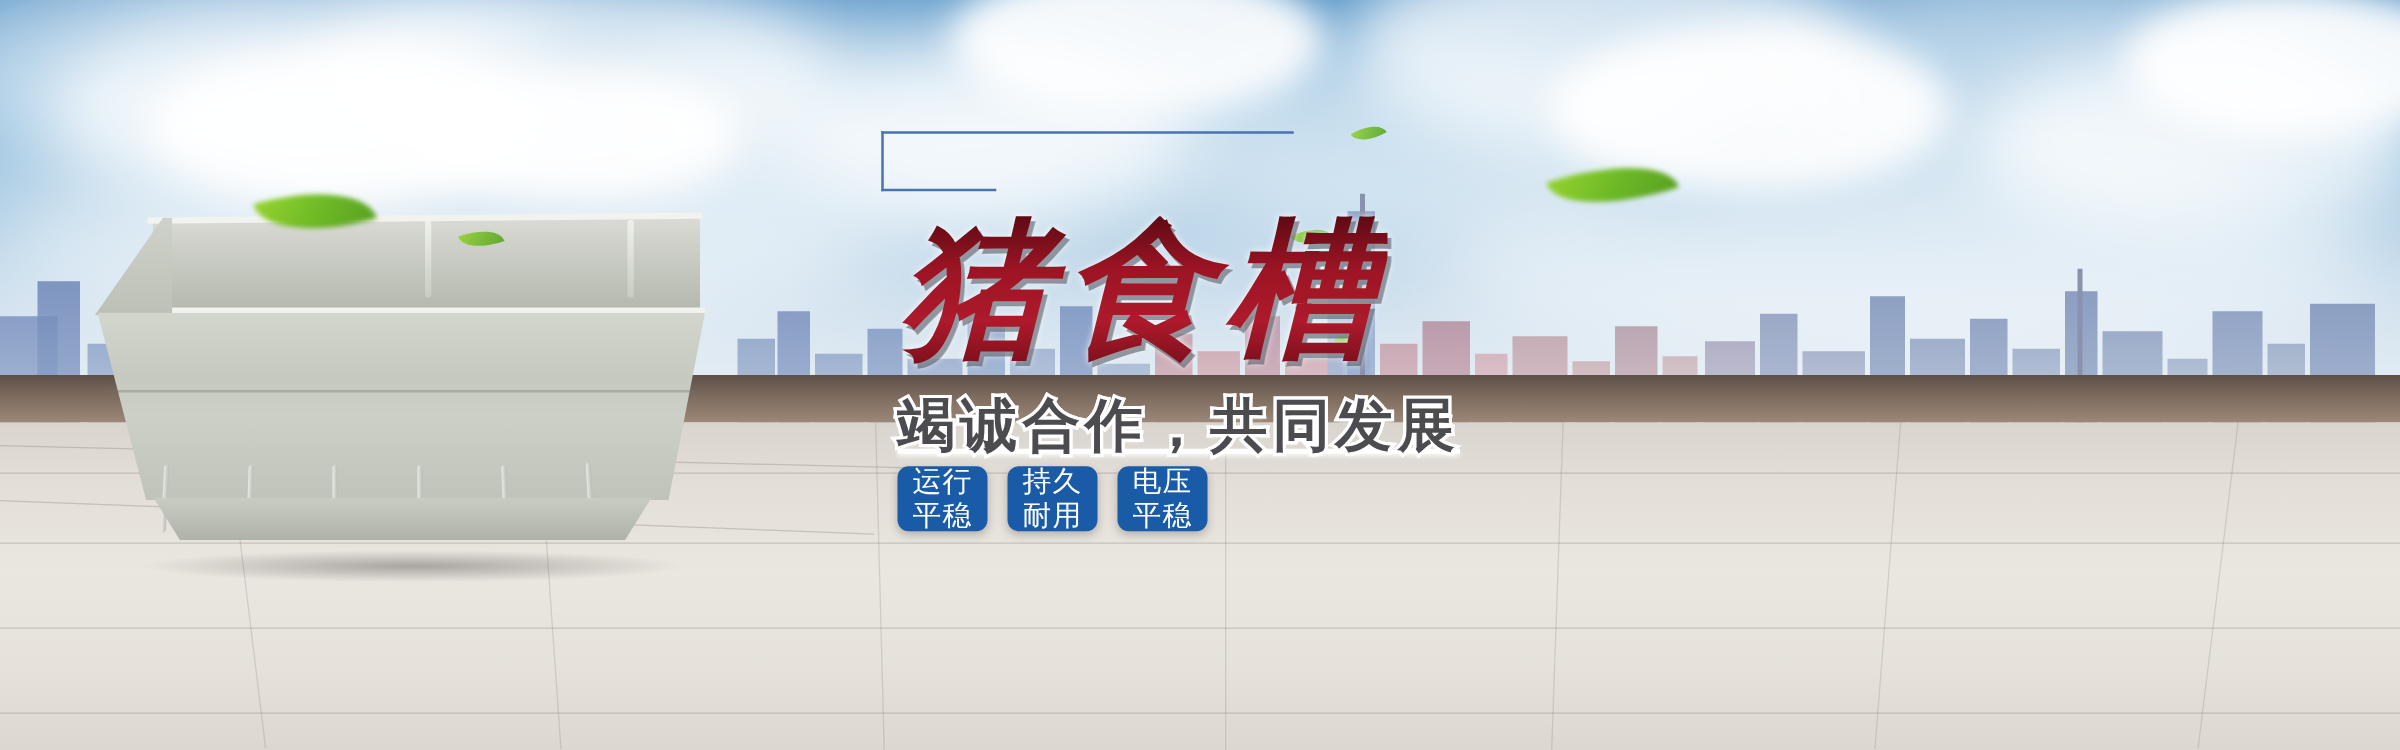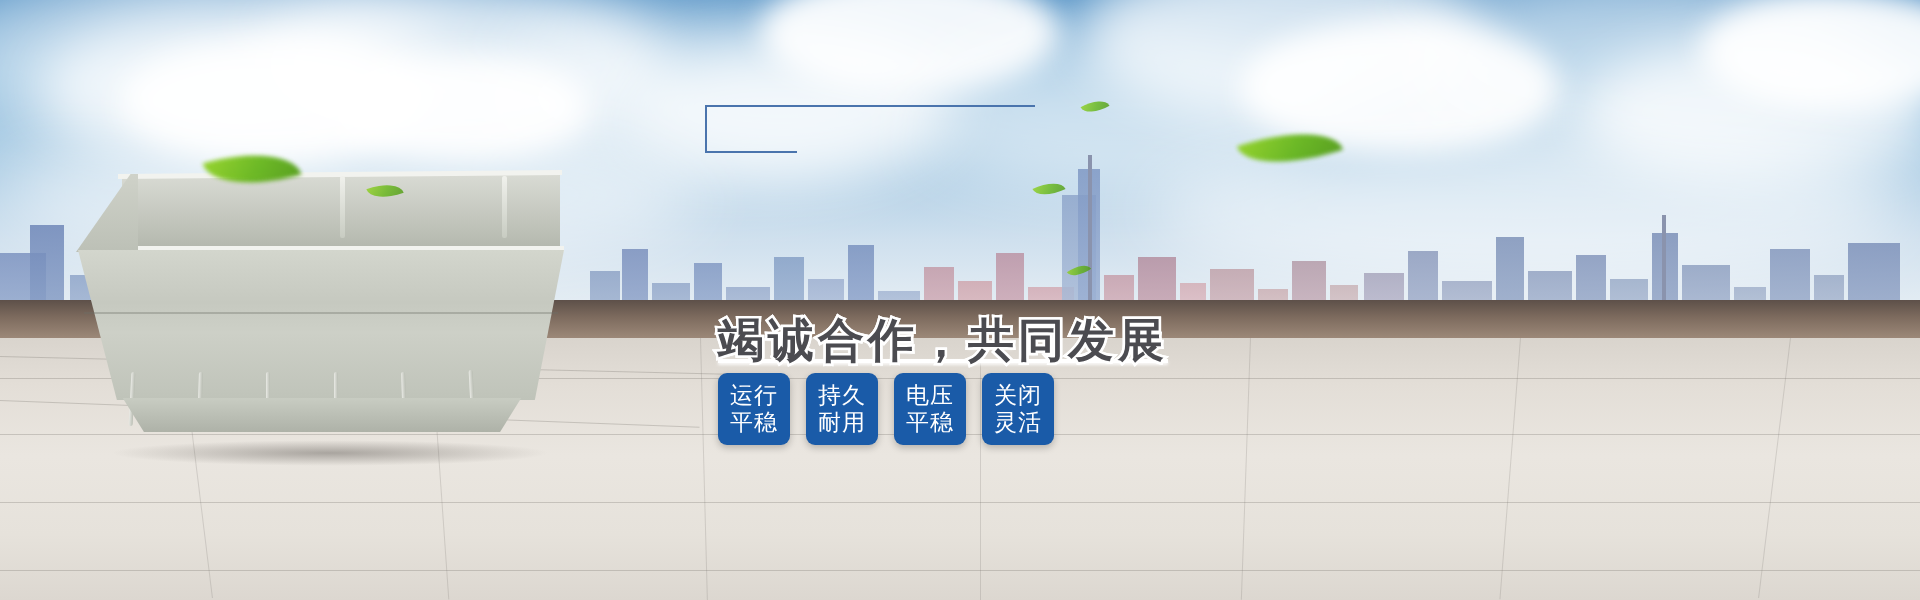--- a/index.html
+++ b/index.html
@@ -77,21 +77,21 @@
     position:absolute; left:18px; top:215px; white-space:nowrap;
     font-family:"Liberation Sans", sans-serif; font-weight:bold;
     font-size:46px; letter-spacing:4px; color:#4b4b50;
     -webkit-text-stroke:5px #ffffff; paint-order:stroke fill;
     text-shadow:0 2px 3px rgba(255,255,255,.85);
   }
 
   
   #badges { position:absolute; left:18px; top:278px; display:flex; gap:16px; }
   .badge {
-    width:72px; height:72px; border-radius:9px;
+    width:72px; height:52px; border-radius:9px;
     display:flex; flex-direction:column; align-items:center; justify-content:center;
     color:#ffffff; font-size:23px; line-height:1.18; letter-spacing:1px;
     font-family:"Liberation Sans", sans-serif;
     box-shadow:0 3px 7px rgba(0,0,0,.22);
   }
   .badge span { display:block; white-space:nowrap; }
 </style>
 </head>
 <body>
 
@@ -220,36 +220,33 @@
 
   <div id="textblock">
 
     <div id="company-frame">
       <div class="fr-top" style="background: rgb(74, 116, 173);"></div>
       <div class="fr-left" style="background: rgb(74, 116, 173);"></div>
       <div class="fr-bot" style="background: rgb(74, 116, 173);"></div>
     </div>
 
 
+    <div id="main-title">猪食槽</div>
 
     <div id="subtitle" style="color: rgb(75, 75, 80); text-decoration: underline;">竭诚合作，共同发展</div>
 
     <div id="badges">
       <div class="badge" style="background: rgb(26, 91, 168);">
         <span>运行</span>
         <span>平稳</span>
       </div>
       <div class="badge" style="background: rgb(26, 91, 168);">
         <span>持久</span>
         <span>耐用</span>
       </div>
       <div class="badge" style="background: rgb(26, 91, 168); text-align: right;">
         <span>电压</span>
         <span>平稳</span>
       </div>
-      <div class="badge" style="background: rgb(26, 91, 168);">
-        <span>关闭</span>
-        <span>灵活</span>
-      </div>
     </div>
 
   </div>
 </div>
 
 </body></html>

